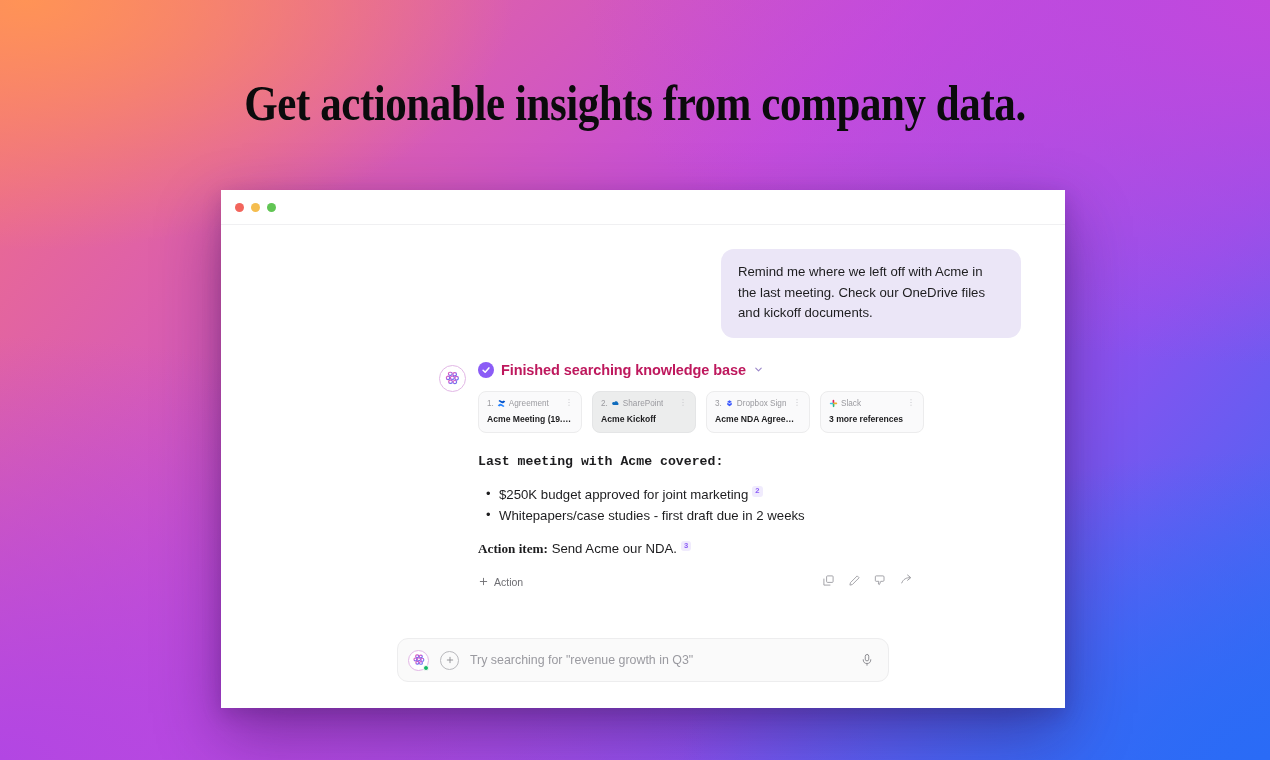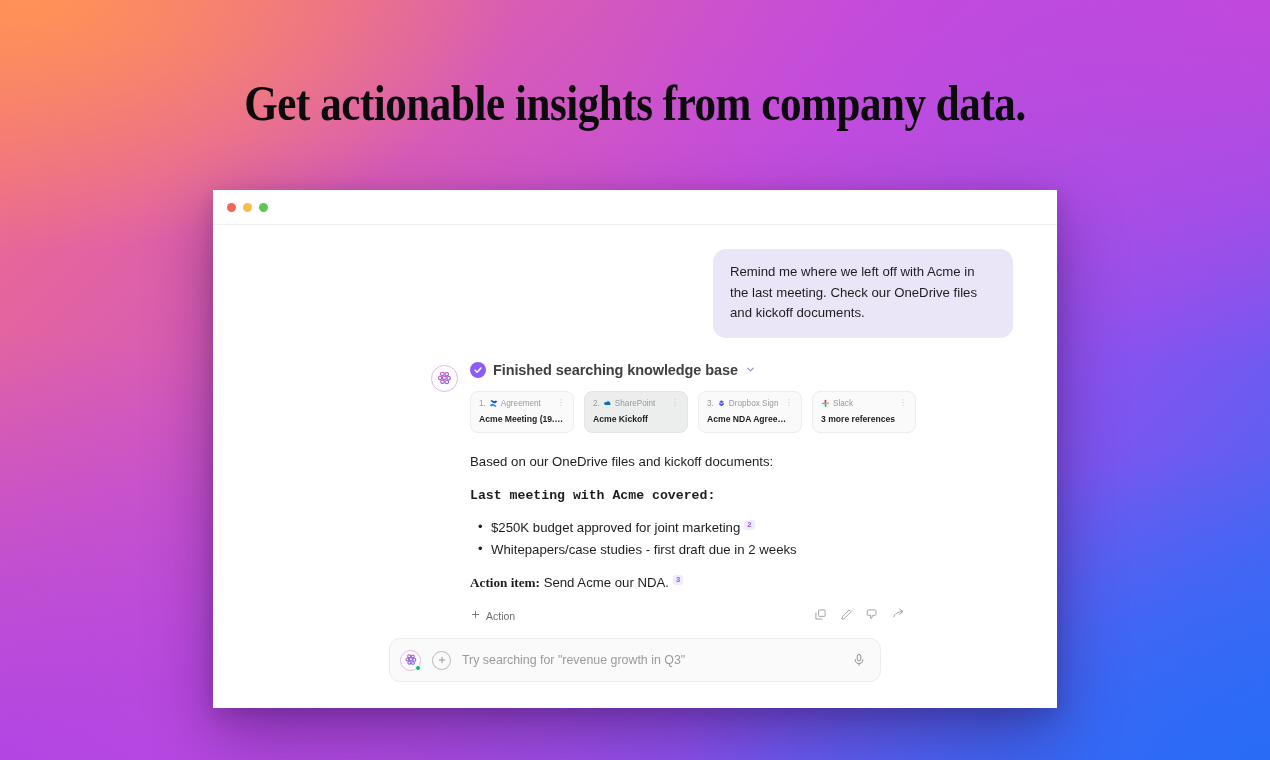--- a/index.html
+++ b/index.html
@@ -28,21 +28,21 @@
     font-size: 50px;
     letter-spacing: -0.5px;
     color: #0b0b0c;
     transform: scaleX(0.86);
     white-space: nowrap;
   }
 
   
   .window {
     position: absolute;
-    left: 213px; top: 190px;
+    left: 221px; top: 190px;
     width: 844px; height: 518px;
     background: #ffffff;
     box-shadow: 0 26px 60px rgba(40, 10, 70, 0.40),
                 0 6px 18px rgba(40, 10, 70, 0.18);
     overflow: hidden;
   }
   .titlebar {
     height: 35px;
     background: #ffffff;
     border-bottom: 1px solid #f0f0f2;
@@ -98,21 +98,21 @@
     margin-bottom: 13px;
   }
   .check-circle {
     width: 16px; height: 16px; border-radius: 50%;
     background: #8b5cf6;
     display: flex; align-items: center; justify-content: center;
   }
   .check-circle svg { display: block; }
   .kb-title {
     font-size: 14.5px; font-weight: 700;
-    color: #404040;
+    color: #be185d;
     letter-spacing: -0.1px;
   }
   .chevron { color: #9a86c9; display: flex; align-items: center; }
 
   
   .cards { display: flex; gap: 10px; margin-bottom: 19px; }
   .card {
     width: 104px;
     background: #fafafb;
     border: 1px solid #ececed;
@@ -347,21 +347,20 @@
               <span class="card-src">Slack</span>
               <span class="kebab">⋮</span>
             </div>
             <div class="card-title">3 more references</div>
           </div>
 
         </div>
 
         <div class="answer">
 
-          <p>Based on our OneDrive files and kickoff documents:</p>
 
           <p class="strong-line">Last meeting with Acme covered:</p>
 
           <ul>
             <li>
               <span>$250K budget approved for joint marketing</span><span class="cite">2</span>
             </li>
             <li>
               <span>Whitepapers/case studies - first draft due in 2 weeks</span>
             </li>

